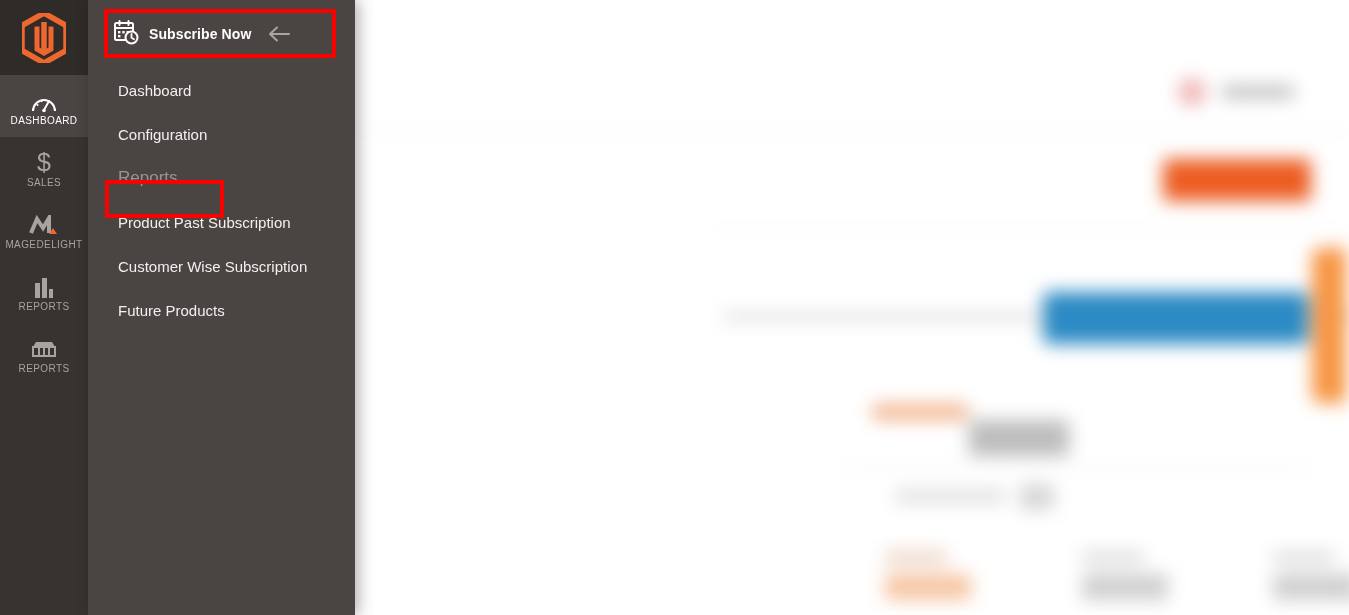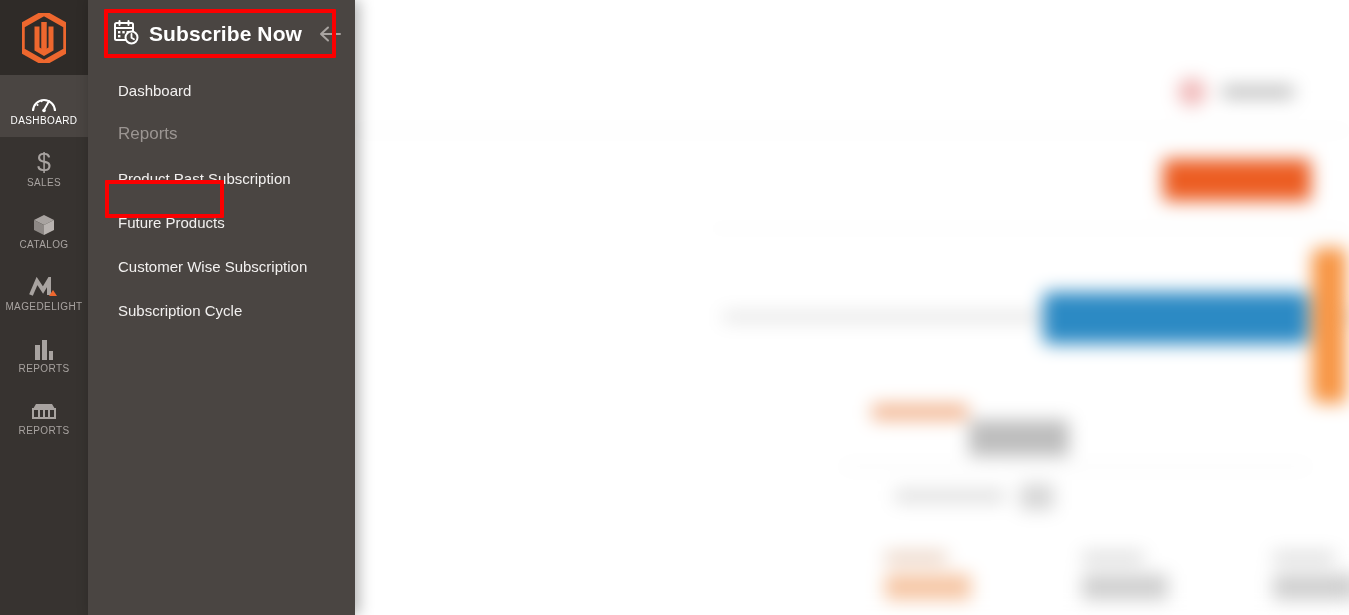--- a/index.html
+++ b/index.html
@@ -110,21 +110,21 @@
     background:#4a4542; z-index:6;
     box-shadow: 4px 0 14px rgba(0,0,0,0.30);
   }
   #flyout-title {
     position:relative;
     height:68px; display:flex; align-items:center; gap:10px;
     padding:0 18px 0 26px;
     color:#ffffff;
   }
   #flyout-title .ft-text {
-    font-size:21px; font-weight:bold; letter-spacing:0.1px; white-space:nowrap;
+    font-size:14px; font-weight:bold; letter-spacing:0.1px; white-space:nowrap;
   }
   #flyout-title .ft-back { margin-left:6px; color:#a9a4a1; display:flex; align-items:center; }
 
   .menu-list { padding:0; margin:0; list-style:none; }
   .menu-item {
     position:relative;
     padding:0 18px 0 30px;
     height:44px; display:flex; align-items:center;
     color:#f2f0ef; font-size:15px; cursor:pointer; white-space:nowrap;
   }
@@ -203,30 +203,20 @@
       <span class="ri-label">DASHBOARD</span>
     </div>
 
     <div class="rail-item">
       <span class="ri-icon">
         <span class="dollar-glyph">$</span>
       </span>
       <span class="ri-label">SALES</span>
     </div>
 
-    <div class="rail-item">
-      <span class="ri-icon">
-        <svg width="24" height="24" viewBox="0 0 24 24">
-          <path d="M12 2 L22 7 L12 12 L2 7 Z" fill="#a8a3a0"></path>
-          <path d="M2 7 L2 17 L12 22 L12 12 Z" fill="#8d8885"></path>
-          <path d="M22 7 L22 17 L12 22 L12 12 Z" fill="#b8b3b0"></path>
-        </svg>
-      </span>
-      <span class="ri-label">CATALOG</span>
-    </div>
 
     <div class="rail-item">
       <span class="ri-icon">
         <svg width="30" height="22" viewBox="0 0 30 22">
           <path d="M2 18 L8 4 L14 13 L20 3 L20 18" fill="none" stroke="#a8a3a0" stroke-width="4" stroke-linejoin="miter"></path>
           <path d="M24 13 L28 19 L20 19 Z" fill="#ee672e"></path>
         </svg>
       </span>
       <span class="ri-label">MAGEDELIGHT</span>
     </div>
@@ -276,34 +266,34 @@
         <svg width="24" height="16" viewBox="0 0 24 16">
           <path d="M22 8 L3 8 M10 1.5 L3 8 L10 14.5" fill="none" stroke="#a9a4a1" stroke-width="2" stroke-linecap="round" stroke-linejoin="round"></path>
         </svg>
       </span>
     </div>
 
     <ul class="menu-list">
       <li class="menu-item">
         <span>Dashboard</span>
       </li>
+      <li class="menu-item">
+        <span>Configuration</span>
+      </li>
       <li class="menu-section">
         <span>Reports</span>
       </li>
       <li class="menu-item">
         <span>Product Past Subscription</span>
       </li>
       <li class="menu-item">
+        <span>Customer Wise Subscription</span>
+      </li>
+      <li class="menu-item">
         <span>Future Products</span>
-      </li>
-      <li class="menu-item">
-        <span>Customer Wise Subscription</span>
-      </li>
-      <li class="menu-item">
-        <span>Subscription Cycle</span>
       </li>
     </ul>
   </div>
 
   <div class="redbox" id="redbox-title"></div>
   <div class="redbox" id="redbox-config"></div>
 
 </div>
 
 </body></html>

